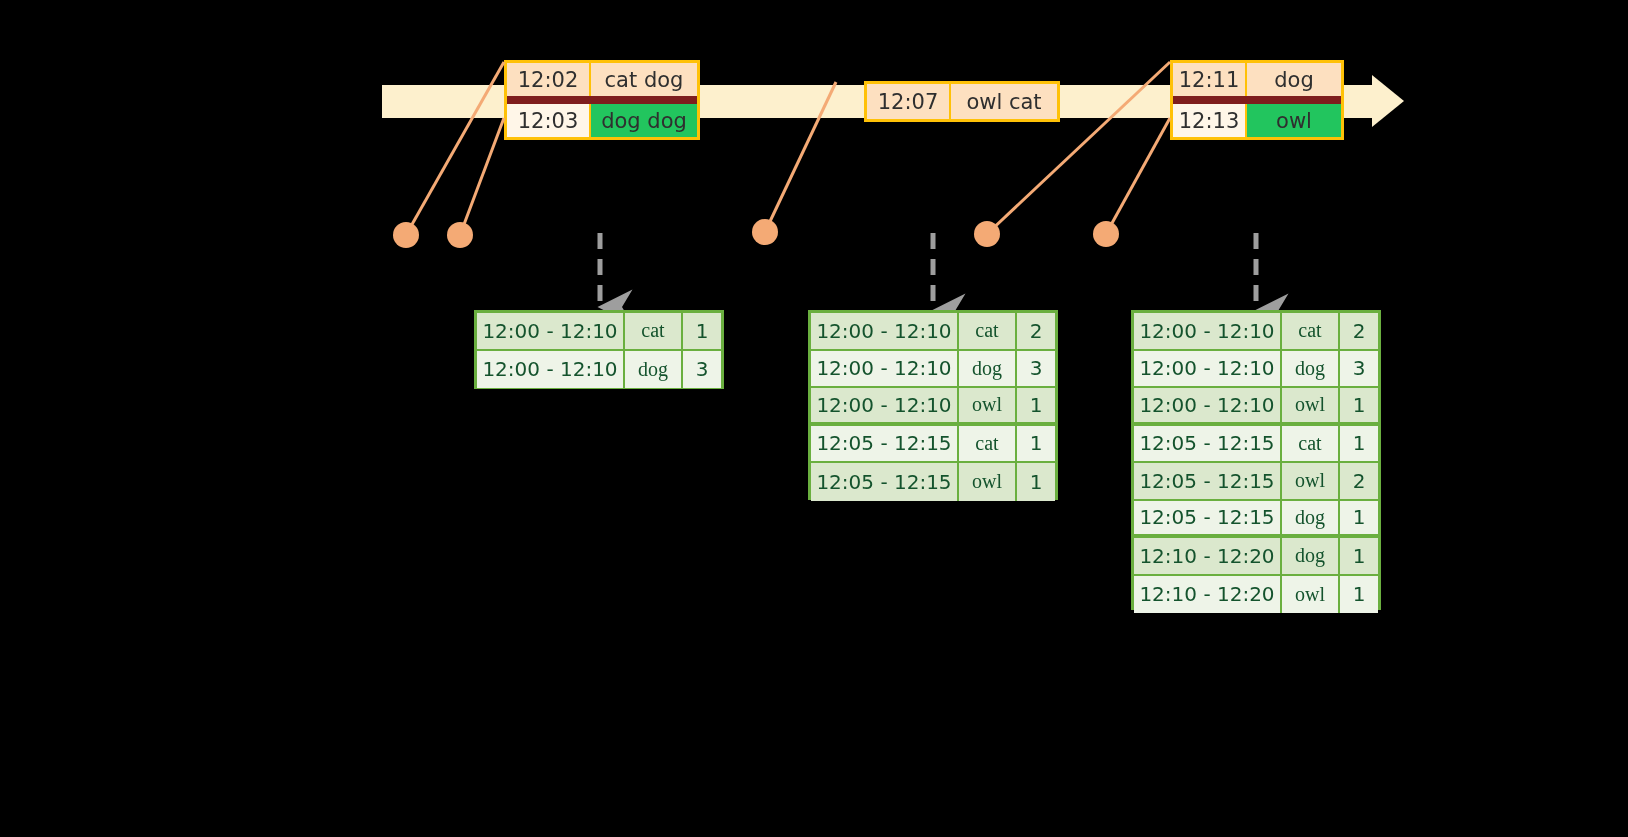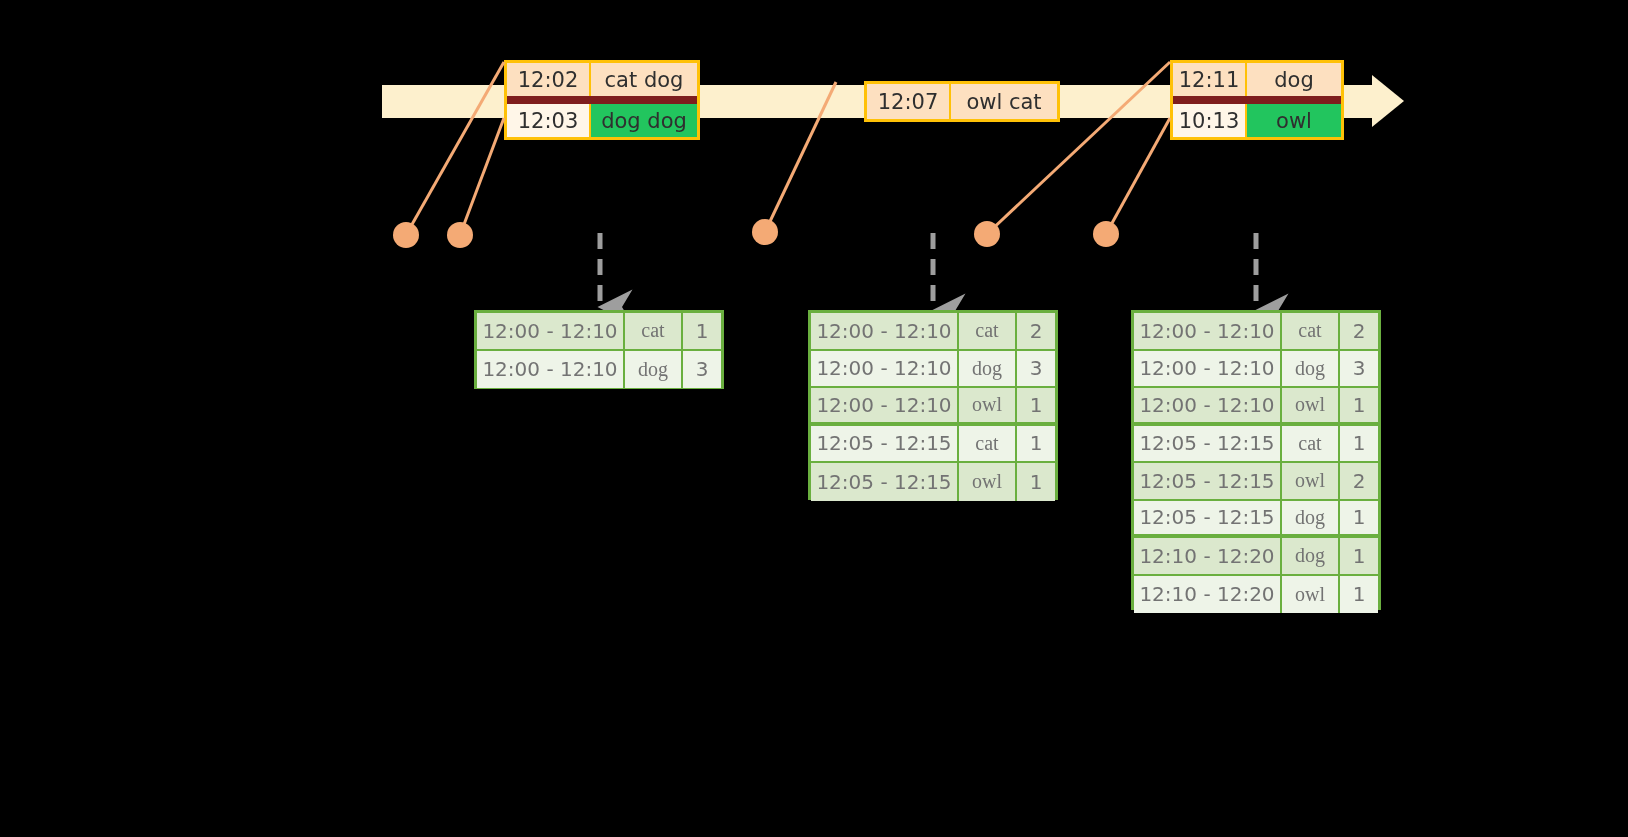--- a/index.html
+++ b/index.html
@@ -99,21 +99,21 @@
   }
   .rt-row:last-child { border-bottom: none; }
   .rt-row.shade .rt-cell { background: #dbe8cd; }
   .rt-row.group-end { border-bottom: 4px solid #6aaf3f; }
   .rt-cell {
     box-sizing: border-box;
     display: flex;
     align-items: center;
     justify-content: center;
     font-size: 20px;
-    color: #737373;
+    color: #14532d;
     background: #eef4e8;
     border-right: 2px solid #6aaf3f;
   }
   .rt-cell:last-child { border-right: none; }
   .rt-window { width: 148px; }
   .rt-key    { width: 58px; font-family: Liberation Serif, serif; }
   .rt-count  { width: 38px; }
 </style>
 </head>
 <body>
@@ -140,21 +140,21 @@
       <div class="ev-text">owl cat</div>
     </div>
   </div>
 
   <div class="event-box" style="left:1170px; top:60px; width:174px; height:80px;justify-content:center;">
     <div class="event-row shade">
       <div class="ev-time" style="width:74px;">12:11</div>
       <div class="ev-text">dog</div>
     </div>
     <div class="event-row">
-      <div class="ev-time" style="width:74px;">10:13</div>
+      <div class="ev-time" style="width:74px;">12:13</div>
       <div class="ev-text">owl</div>
     </div>
   </div>
 
   <svg id="wires" viewBox="0 0 1628 837">
     <defs>
       <marker id="grayhead" markerWidth="10" markerHeight="10" refX="4" refY="7" orient="auto" markerUnits="strokeWidth">
         <path d="M0.5,0.5 L4,7.5 L7.5,0.5 L4,2.6 Z" fill="#9e9e9e"></path>
       </marker>
     </defs>

